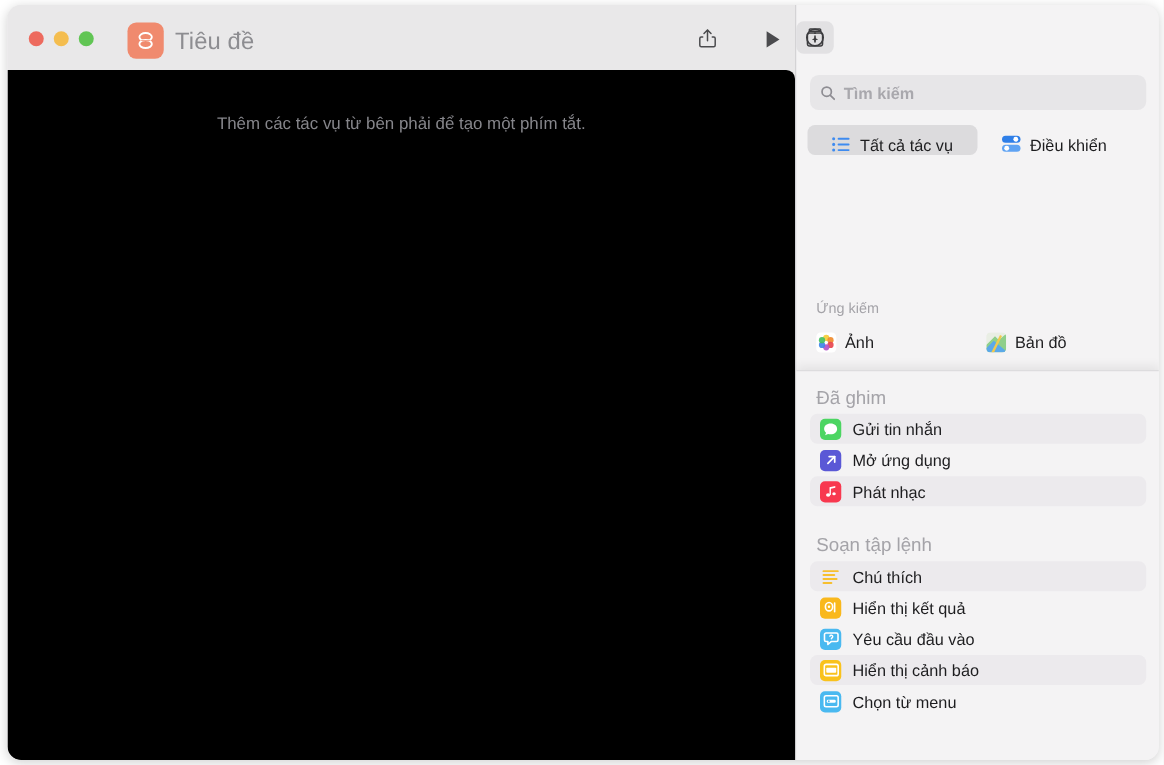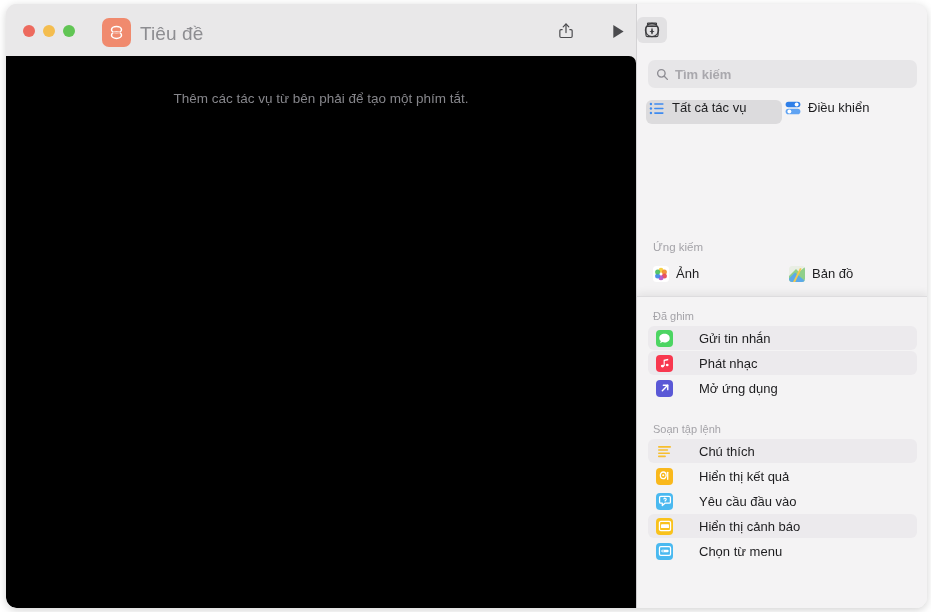--- a/index.html
+++ b/index.html
@@ -154,23 +154,23 @@
     position: absolute;
     left: 9px; top: 94px;
     width: 275px;
     display: grid;
     grid-template-columns: 136px 139px;
     grid-auto-rows: 27px;
     grid-auto-flow: column;
   }
   .cat-item {
     display: flex;
-    align-items: flex-start;
+    align-items: flex-end;
     gap: 7px;
-    padding-left: 2px;
+    padding-left: 18px;
     border-radius: 6px;
     height: 24px;
     align-self: center;
     box-sizing: border-box;
   }
   .cat-item.selected { background: #dcdbdd; }
   .cat-label {
     font-size: 13px;
     color: #1d1d1f;
     white-space: nowrap;
@@ -230,28 +230,28 @@
   .overlay {
     position: absolute;
     left: 0; top: 292px;
     width: 291px;
     height: 312px;
     background: #f4f3f4;
     border-top: .5px solid #dddcde;
     box-shadow: 0 -3px 8px rgba(0,0,0,.07);
   }
   .ov-head {
-    font-size: 11px;
+    font-size: 15px;
     color: #a4a3a8;
     margin: 13px 0 4px 16px;
   }
   .action-row {
     display: flex;
     align-items: center;
-    gap: 26px;
+    gap: 9px;
     height: 24px;
     margin: 1px 11px;
     padding-left: 8px;
     border-radius: 6px;
     box-sizing: border-box;
   }
   .action-row.alt { background: #eceaed; }
   .action-label {
     font-size: 13px;
     color: #1d1d1f;
@@ -419,39 +419,39 @@
 
         <div class="action-row alt">
           <span class="act-sq" style="background:#4cd562;">
             <svg width="13" height="13" viewBox="0 0 14 14">
               <path d="M7 2 C10.3 2 12.6 4 12.6 6.6 C12.6 9.2 10.3 11.2 7 11.2 C6.2 11.2 5.5 11.1 4.8 10.9 L2.2 12 L3.1 9.8 C2.1 9 1.4 7.9 1.4 6.6 C1.4 4 3.7 2 7 2 Z" fill="#fff"></path>
             </svg>
           </span>
           <span class="action-label">Gửi tin nhắn</span>
         </div>
 
+        <div class="action-row">
+          <span class="act-sq" style="background:#5a58d6;">
+            <svg width="12" height="12" viewBox="0 0 13 13" fill="none" stroke="#fff" stroke-width="1.5" stroke-linecap="round" stroke-linejoin="round">
+              <path d="M3.6 9.4 L9.4 3.6"></path>
+              <path d="M4.7 3.5 H9.5 V8.3"></path>
+            </svg>
+          </span>
+          <span class="action-label">Mở ứng dụng</span>
+        </div>
+
         <div class="action-row alt">
           <span class="act-sq" style="background:#f8384f;">
             <svg width="12" height="12" viewBox="0 0 13 13" fill="#fff">
               <path d="M5 9.3 V3 L10 1.9 V3.5 L6.2 4.4 V10 Z"></path>
               <ellipse cx="3.8" cy="9.8" rx="1.8" ry="1.5"></ellipse>
               <ellipse cx="8.9" cy="8.6" rx="1.5" ry="1.3"></ellipse>
             </svg>
           </span>
           <span class="action-label">Phát nhạc</span>
-        </div>
-
-        <div class="action-row">
-          <span class="act-sq" style="background:#5a58d6;">
-            <svg width="12" height="12" viewBox="0 0 13 13" fill="none" stroke="#fff" stroke-width="1.5" stroke-linecap="round" stroke-linejoin="round">
-              <path d="M3.6 9.4 L9.4 3.6"></path>
-              <path d="M4.7 3.5 H9.5 V8.3"></path>
-            </svg>
-          </span>
-          <span class="action-label">Mở ứng dụng</span>
         </div>
 
         <div class="spacer-8"></div>
 
         <div class="ov-head">Soạn tập lệnh</div>
 
         <div class="action-row alt">
           <span class="act-sq">
             <svg width="15" height="13" viewBox="0 0 16 14" fill="#f7bf2e">
               <rect x="1" y="1.2" width="14" height="1.7" rx=".85"></rect>

